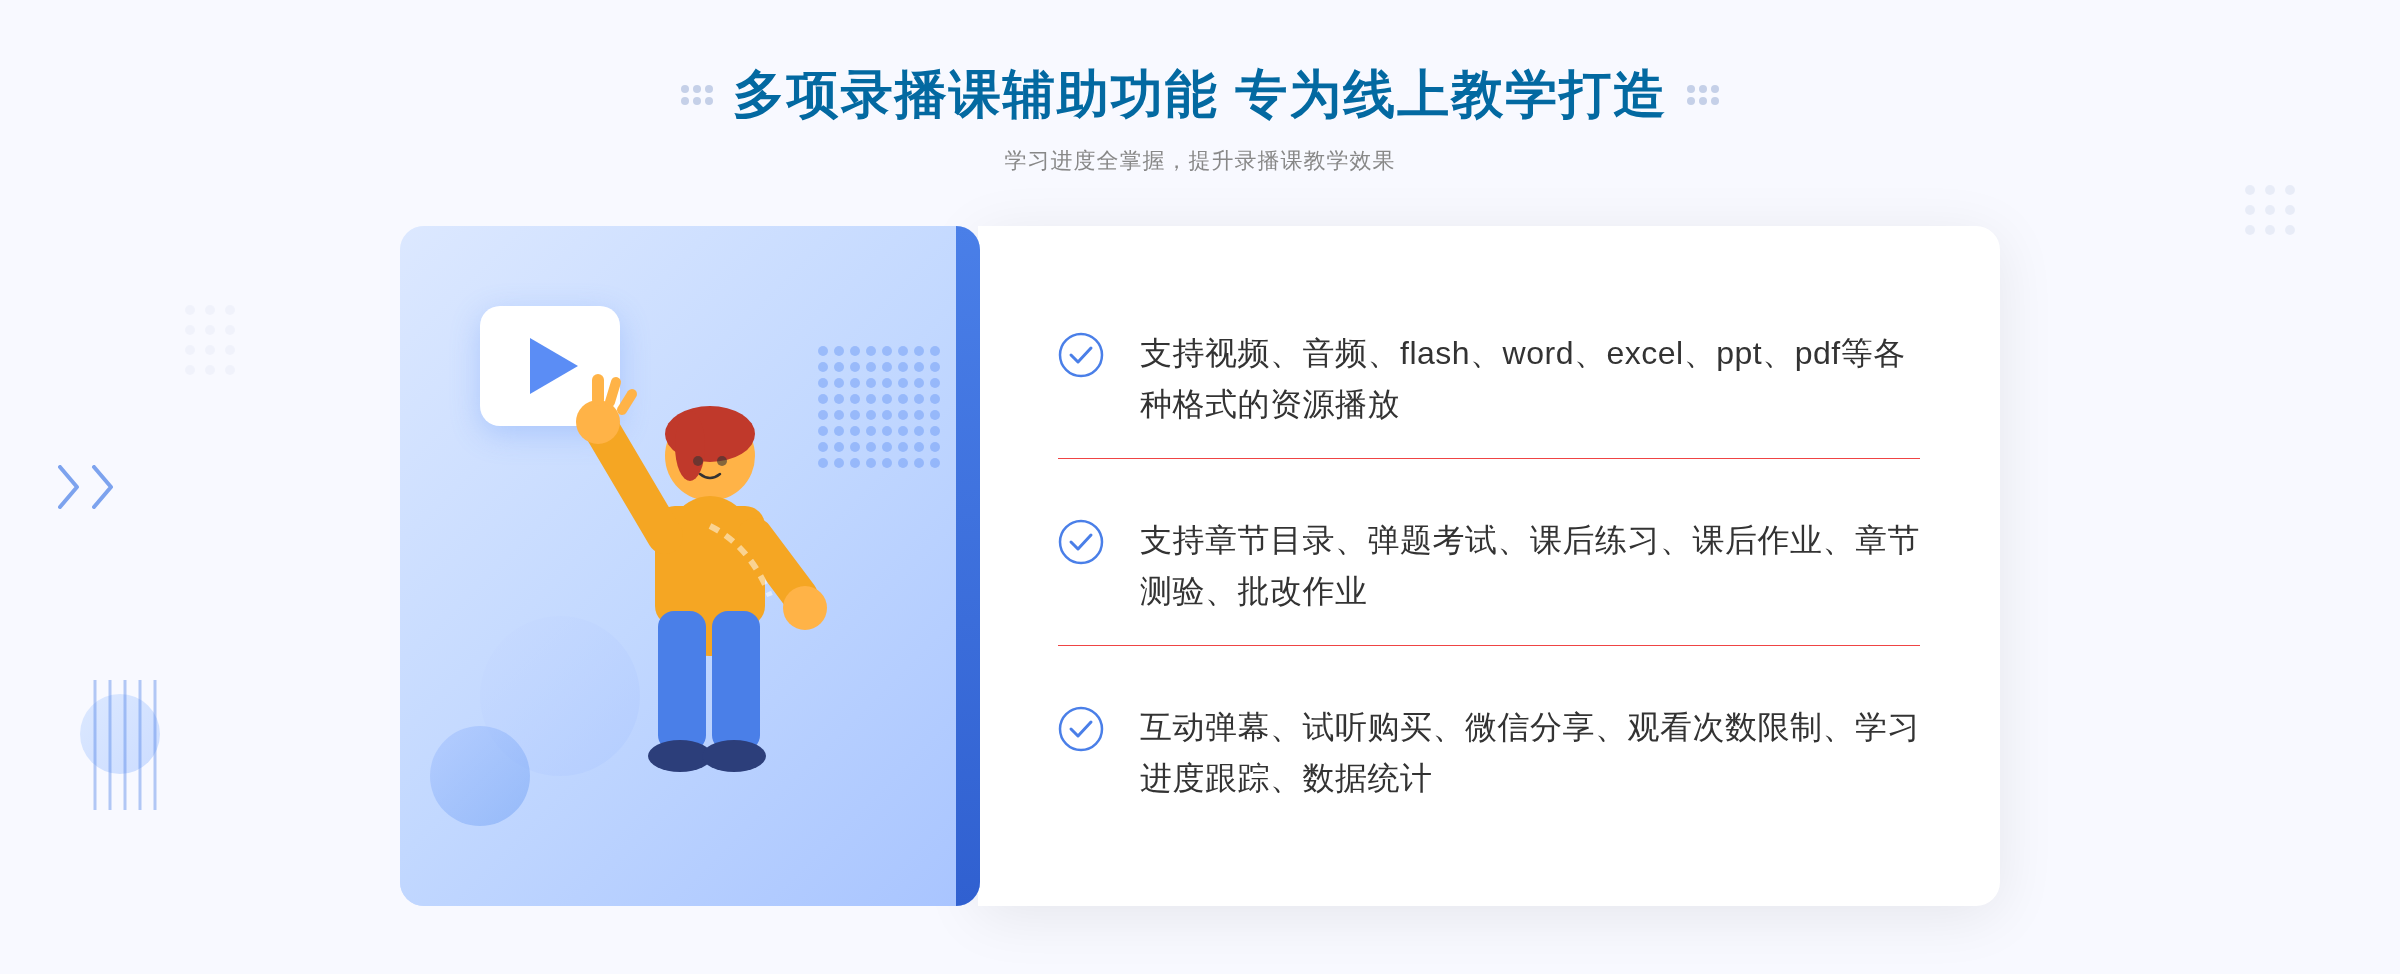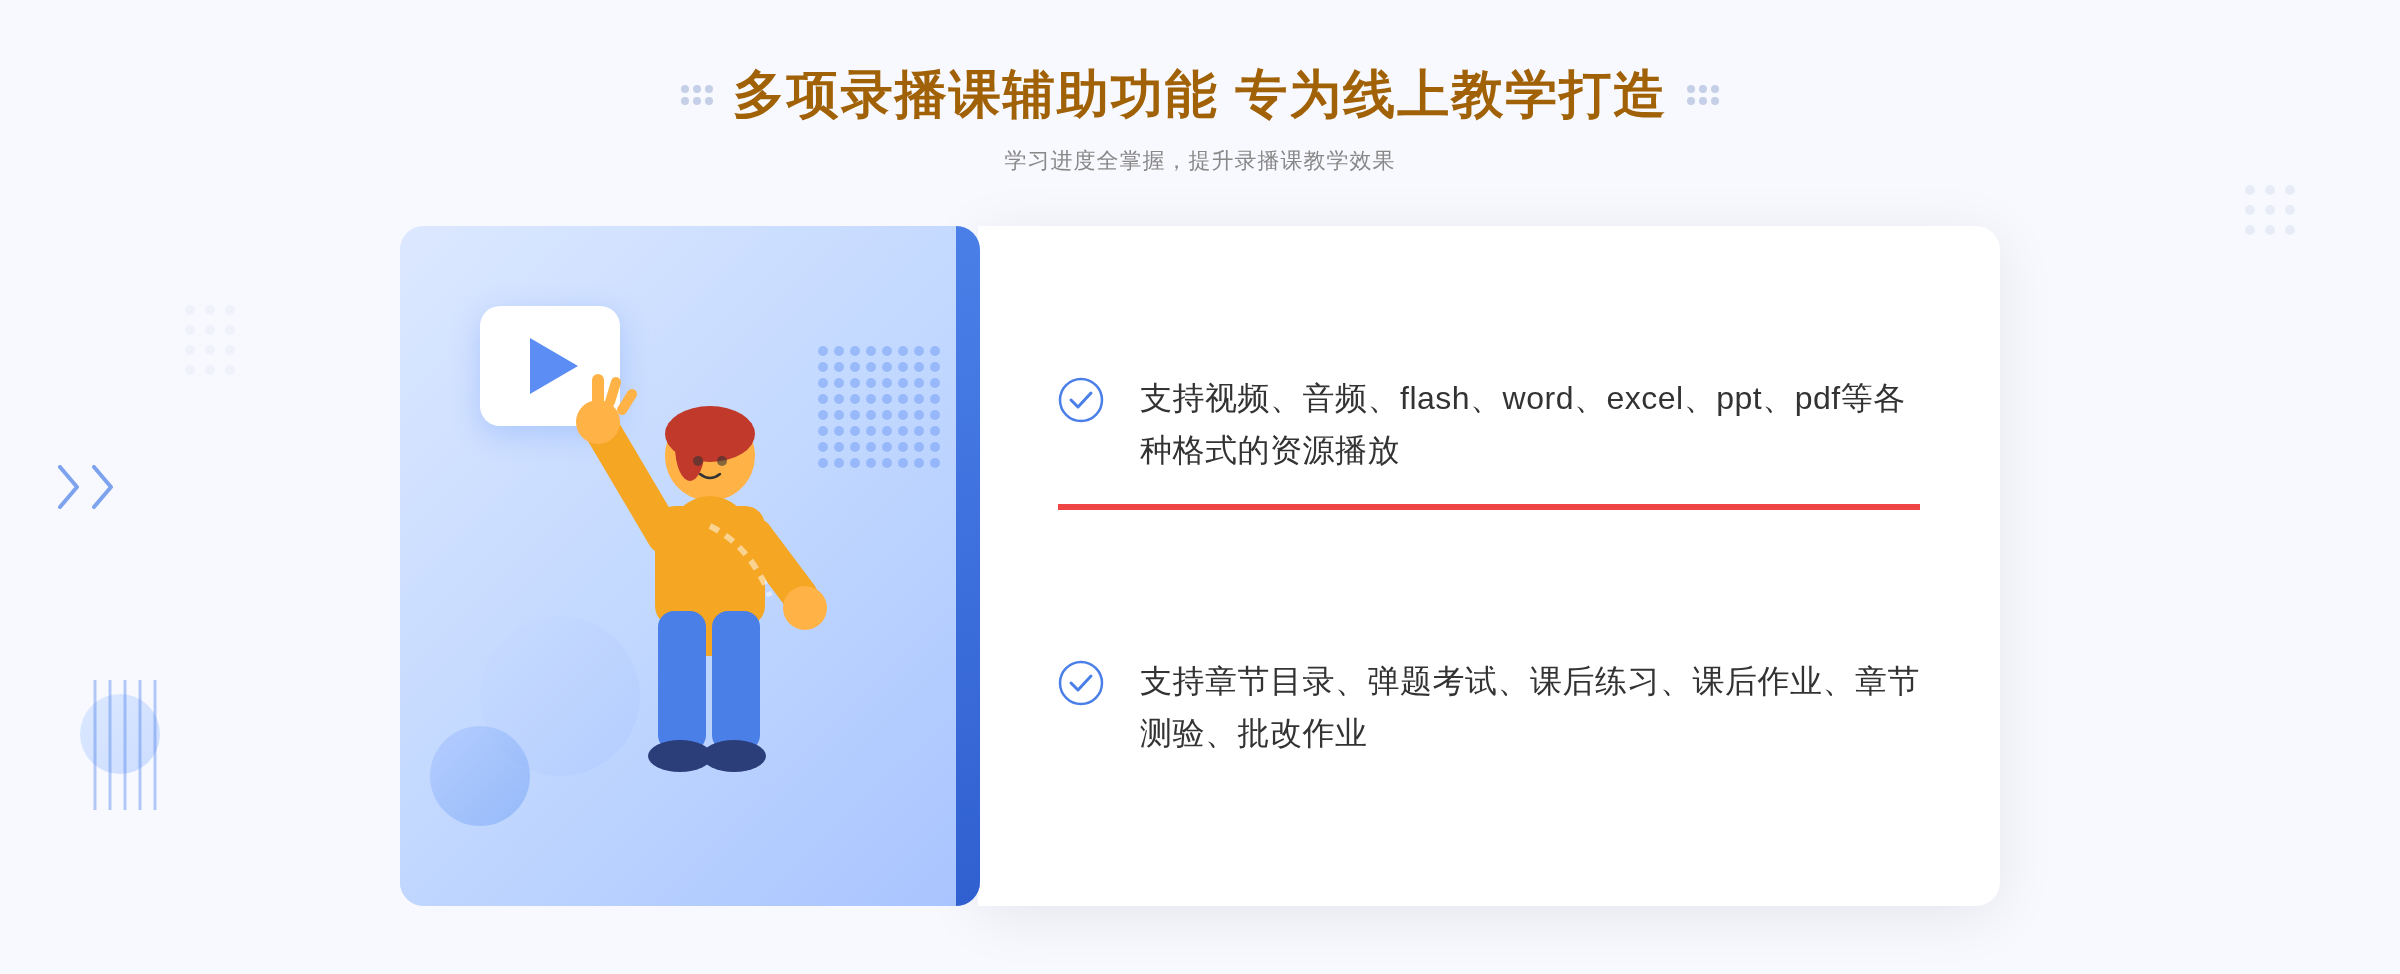--- a/index.html
+++ b/index.html
@@ -62,21 +62,21 @@
       width: 8px;
       height: 8px;
       border-radius: 50%;
       background: #c5d0e8;
       display: block;
     }
 
     .main-title {
       font-size: 52px;
       font-weight: 700;
-      color: #a16207;
+      color: #0369a1;
       letter-spacing: 2px;
     }
 
     .sub-title {
       margin-top: 16px;
       font-size: 22px;
       color: #888;
       letter-spacing: 1px;
     }
 
@@ -215,21 +215,21 @@
       display: flex;
       flex-direction: column;
       justify-content: space-around;
     }
 
     .feature-item {
       display: flex;
       align-items: flex-start;
       gap: 36px;
       padding: 28px 0;
-      border-bottom: 6px solid #ef4444;
+      border-bottom: 1px solid #ef4444;
     }
 
     .feature-item:last-child {
       border-bottom: none;
     }
 
     .check-icon {
       width: 46px;
       height: 46px;
       flex-shrink: 0;
@@ -466,20 +466,29 @@
         <div class="check-icon">
           <svg viewBox="0 0 46 46" fill="none" xmlns="http://www.w3.org/2000/svg">
             <circle cx="23" cy="23" r="21" stroke="#4a7fe8" stroke-width="2.5"></circle>
             <polyline points="13,23 20,30 33,16" stroke="#4a7fe8" stroke-width="3" stroke-linecap="round" stroke-linejoin="round"></polyline>
           </svg>
         </div>
         <span class="feature-text">支持章节目录、弹题考试、课后练习、课后作业、章节测验、批改作业</span>
       </div>
 
 
+      <div class="feature-item">
+        <div class="check-icon">
+          <svg viewBox="0 0 46 46" fill="none" xmlns="http://www.w3.org/2000/svg">
+            <circle cx="23" cy="23" r="21" stroke="#4a7fe8" stroke-width="2.5"></circle>
+            <polyline points="13,23 20,30 33,16" stroke="#4a7fe8" stroke-width="3" stroke-linecap="round" stroke-linejoin="round"></polyline>
+          </svg>
+        </div>
+        <span class="feature-text">互动弹幕、试听购买、微信分享、观看次数限制、学习进度跟踪、数据统计</span>
+      </div>
 
     </div>
   </div>
 
   <div class="corner-dots-right">
     <svg width="100" height="120" viewBox="0 0 100 120" opacity="0.3">
       <circle cx="10" cy="10" r="5" fill="#c5d0e8"></circle>
       <circle cx="30" cy="10" r="5" fill="#c5d0e8"></circle>
       <circle cx="50" cy="10" r="5" fill="#c5d0e8"></circle>
       <circle cx="10" cy="30" r="5" fill="#c5d0e8"></circle>

